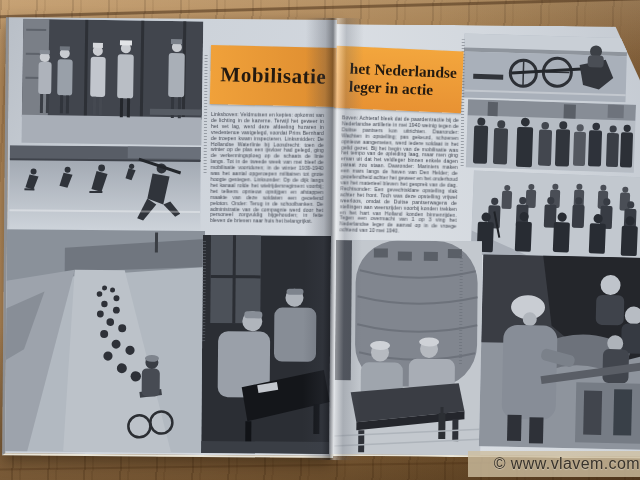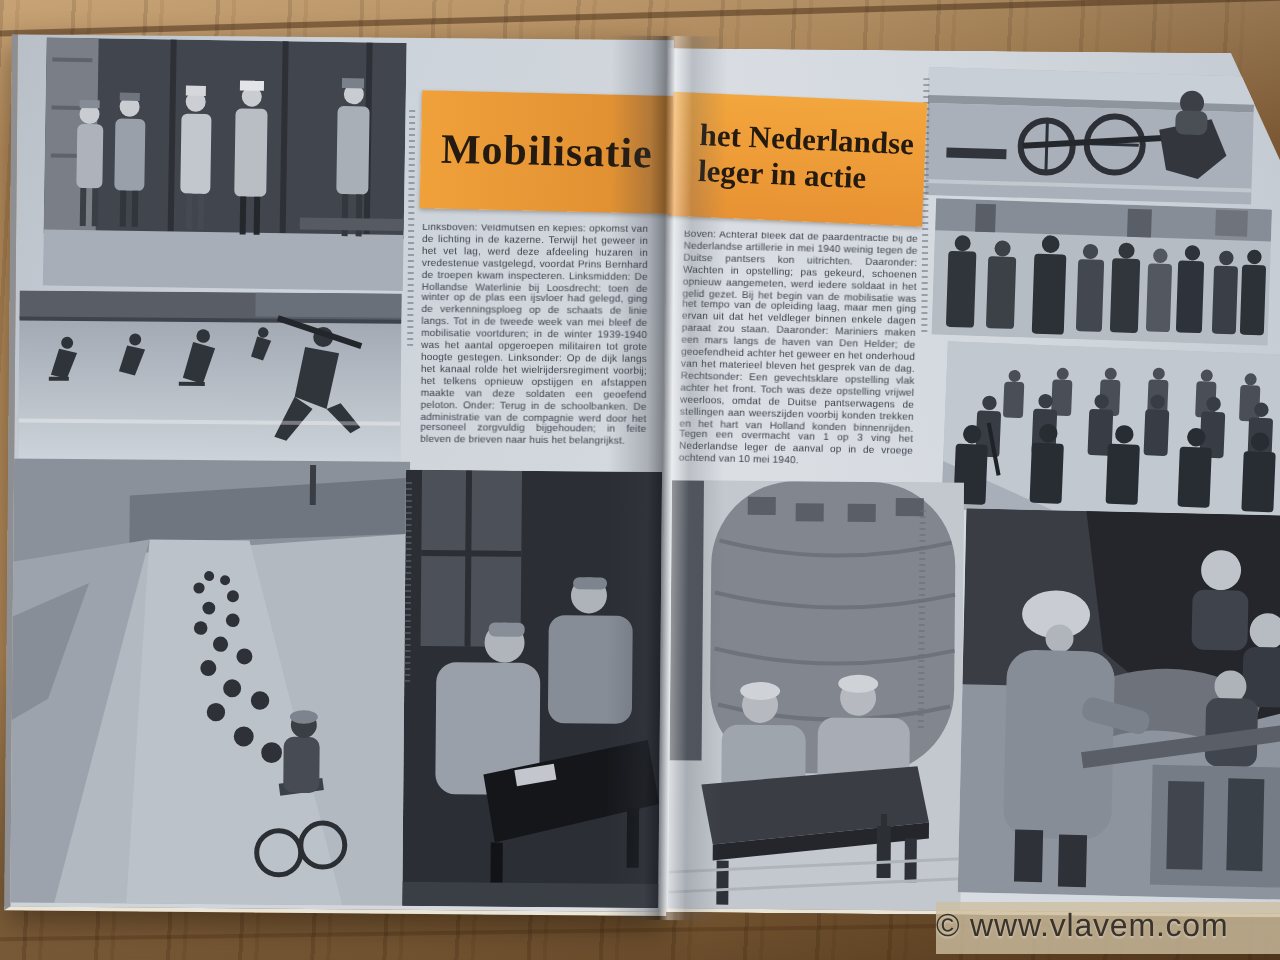--- a/index.html
+++ b/index.html
@@ -57,21 +57,21 @@
   .caption-right{left:8px;top:92px;width:117px;height:126px;transform:rotate(.8deg);}
 
   .vcredit{
     position:absolute;width:3px;opacity:.55;
     background:repeating-linear-gradient(180deg,#676d76 0 1px, rgba(0,0,0,0) 1px 3px);
   }
 
   .watermark{
     position:absolute;left:468px;top:451px;width:172px;height:26px;z-index:20;
     background:rgba(205,190,160,.80);
-    display:flex;align-items:center;justify-content:flex-start;
+    display:flex;align-items:center;justify-content:flex-end;
     color:#39332b;font-size:16px;letter-spacing:.4px;
     text-shadow:0 1px 1px rgba(255,255,255,.35);
   }
 </style>
 </head>
 <body>
 
 <div class="scene">
   <div class="seam seam1"></div>
   <div class="seam seam2"></div>

